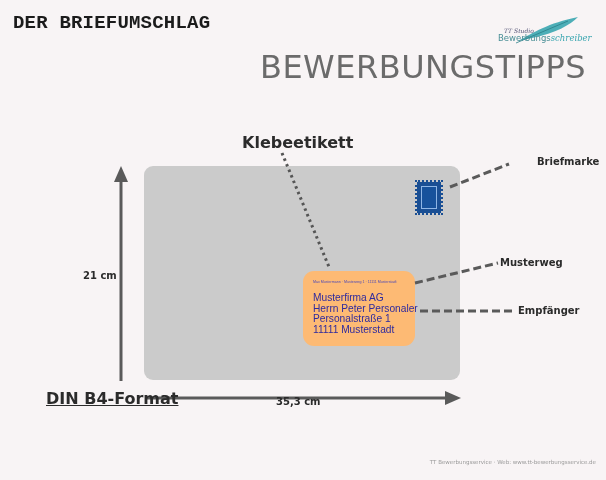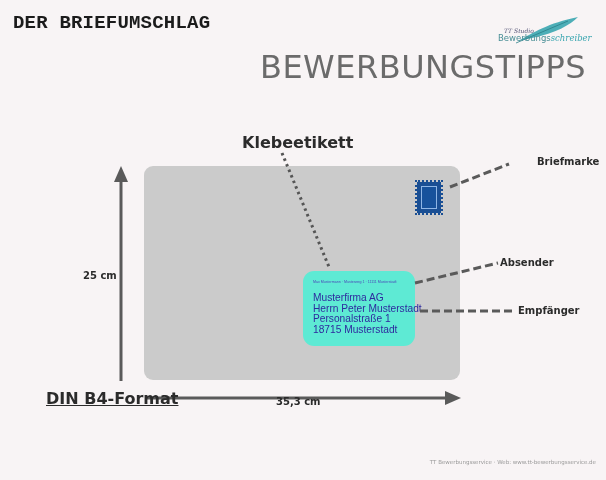--- a/index.html
+++ b/index.html
@@ -8,21 +8,21 @@
   .title div { white-space:nowrap; }
   .brand { position:absolute; right:20px; top:48px; font-family:"DejaVu Sans", sans-serif; font-weight:normal; font-size:32px; color:#6b6b6b; letter-spacing:0.5px; }
   .logo { position:absolute; left:498px; top:15px; width:90px; height:34px; }
   .logo-text { position:absolute; left:0; top:18px; font-family:"DejaVu Sans", sans-serif; font-size:8.5px; color:#4a8f96; white-space:nowrap; }
   .logo-script { font-family:"DejaVu Serif", serif; font-style:italic; color:#3aa6b0; }
   .logo-small { position:absolute; left:6px; top:12px; font-family:"DejaVu Serif", serif; font-style:italic; font-size:6px; color:#557; }
   svg.diagram { position:absolute; left:0; top:0; }
   .envelope { position:absolute; left:144px; top:166px; width:316px; height:214px; background:#cbcbcb; border-radius:9px; }
   .stamp { position:absolute; left:417px; top:182px; width:24px; height:31px; background:#1a4f94; outline:2px dotted #1a4f94; outline-offset:0px; }
   .stamp-inner { position:absolute; left:4px; top:4px; width:14px; height:21px; border:1px solid #8fb6e6; background:#17529c; }
-  .label { position:absolute; left:303px; top:271px; width:112px; height:75px; background:#5eead4; border-radius:11px; color:#2e2a9e; font-family:"Liberation Sans", sans-serif; }
+  .label { position:absolute; left:303px; top:271px; width:112px; height:75px; background:#fdba74; border-radius:11px; color:#2e2a9e; font-family:"Liberation Sans", sans-serif; }
   .label .sender { position:absolute; left:10px; top:9px; font-size:3.6px; white-space:nowrap; color:#4b48b8; }
   .label .addr { position:absolute; left:10px; top:22px; font-size:10.2px; line-height:10.6px; white-space:nowrap; }
   .anno { position:absolute; font-family:"DejaVu Sans", sans-serif; font-weight:bold; font-size:10px; color:#2b2b2b; white-space:nowrap; }
   .anno.big { font-size:16px; }
   .footer { position:absolute; right:10px; top:459px; font-size:5.5px; color:#9a9a9a; font-family:"DejaVu Sans", sans-serif; white-space:nowrap; }
 </style>
 </head>
 <body>
 
 <div class="title">
@@ -43,23 +43,23 @@
 <div class="envelope"></div>
 
 <div class="stamp">
   <div class="stamp-inner"></div>
 </div>
 
 <div class="label">
   <div class="sender">Max Mustermann · Musterweg 1 · 11111 Musterstadt</div>
   <div class="addr">
     <div>Musterfirma AG</div>
-    <div>Herrn Peter Musterstadt</div>
+    <div>Herrn Peter Personaler</div>
     <div>Personalstraße 1</div>
-    <div>18715 Musterstadt</div>
+    <div>11111 Musterstadt</div>
   </div>
 </div>
 
 <svg class="diagram" width="606" height="480">
 
   <line x1="282" y1="153" x2="329" y2="267" stroke="#555" stroke-width="3" stroke-dasharray="2.5,3.5"></line>
 
   <line x1="450" y1="187" x2="509" y2="164" stroke="#5a5a5a" stroke-width="3" stroke-dasharray="8,4"></line>
 
   <line x1="415" y1="283" x2="498" y2="263" stroke="#5a5a5a" stroke-width="3" stroke-dasharray="8,4"></line>
@@ -68,19 +68,19 @@
 
   <line x1="121" y1="381" x2="121" y2="180" stroke="#5a5a5a" stroke-width="3"></line>
   <polygon points="121,166 114,182 128,182" fill="#5a5a5a"></polygon>
 
   <line x1="145" y1="398" x2="447" y2="398" stroke="#5a5a5a" stroke-width="3"></line>
   <polygon points="461,398 445,391 445,405" fill="#5a5a5a"></polygon>
 </svg>
 
 <div class="anno big" style="left:242px; top:133px;">Klebeetikett</div>
 <div class="anno" style="left:513px; top:156px;margin-left:24px;">Briefmarke</div>
-<div class="anno" style="left:500px; top:257px;">Absender</div>
+<div class="anno" style="left:500px; top:257px;">Musterweg</div>
 <div class="anno" style="left:518px; top:305px;text-align:right;">Empfänger</div>
-<div class="anno" style="left:83px; top:270px;">25 cm</div>
+<div class="anno" style="left:83px; top:270px;">21 cm</div>
 <div class="anno" style="left:276px; top:396px;">35,3 cm</div>
 <div class="anno big" style="left:46px; top:389px;text-decoration:underline;">DIN B4-Format</div>
 
 <div class="footer">TT Bewerbungsservice · Web: www.tt-bewerbungsservice.de</div>
 
 </body></html>

